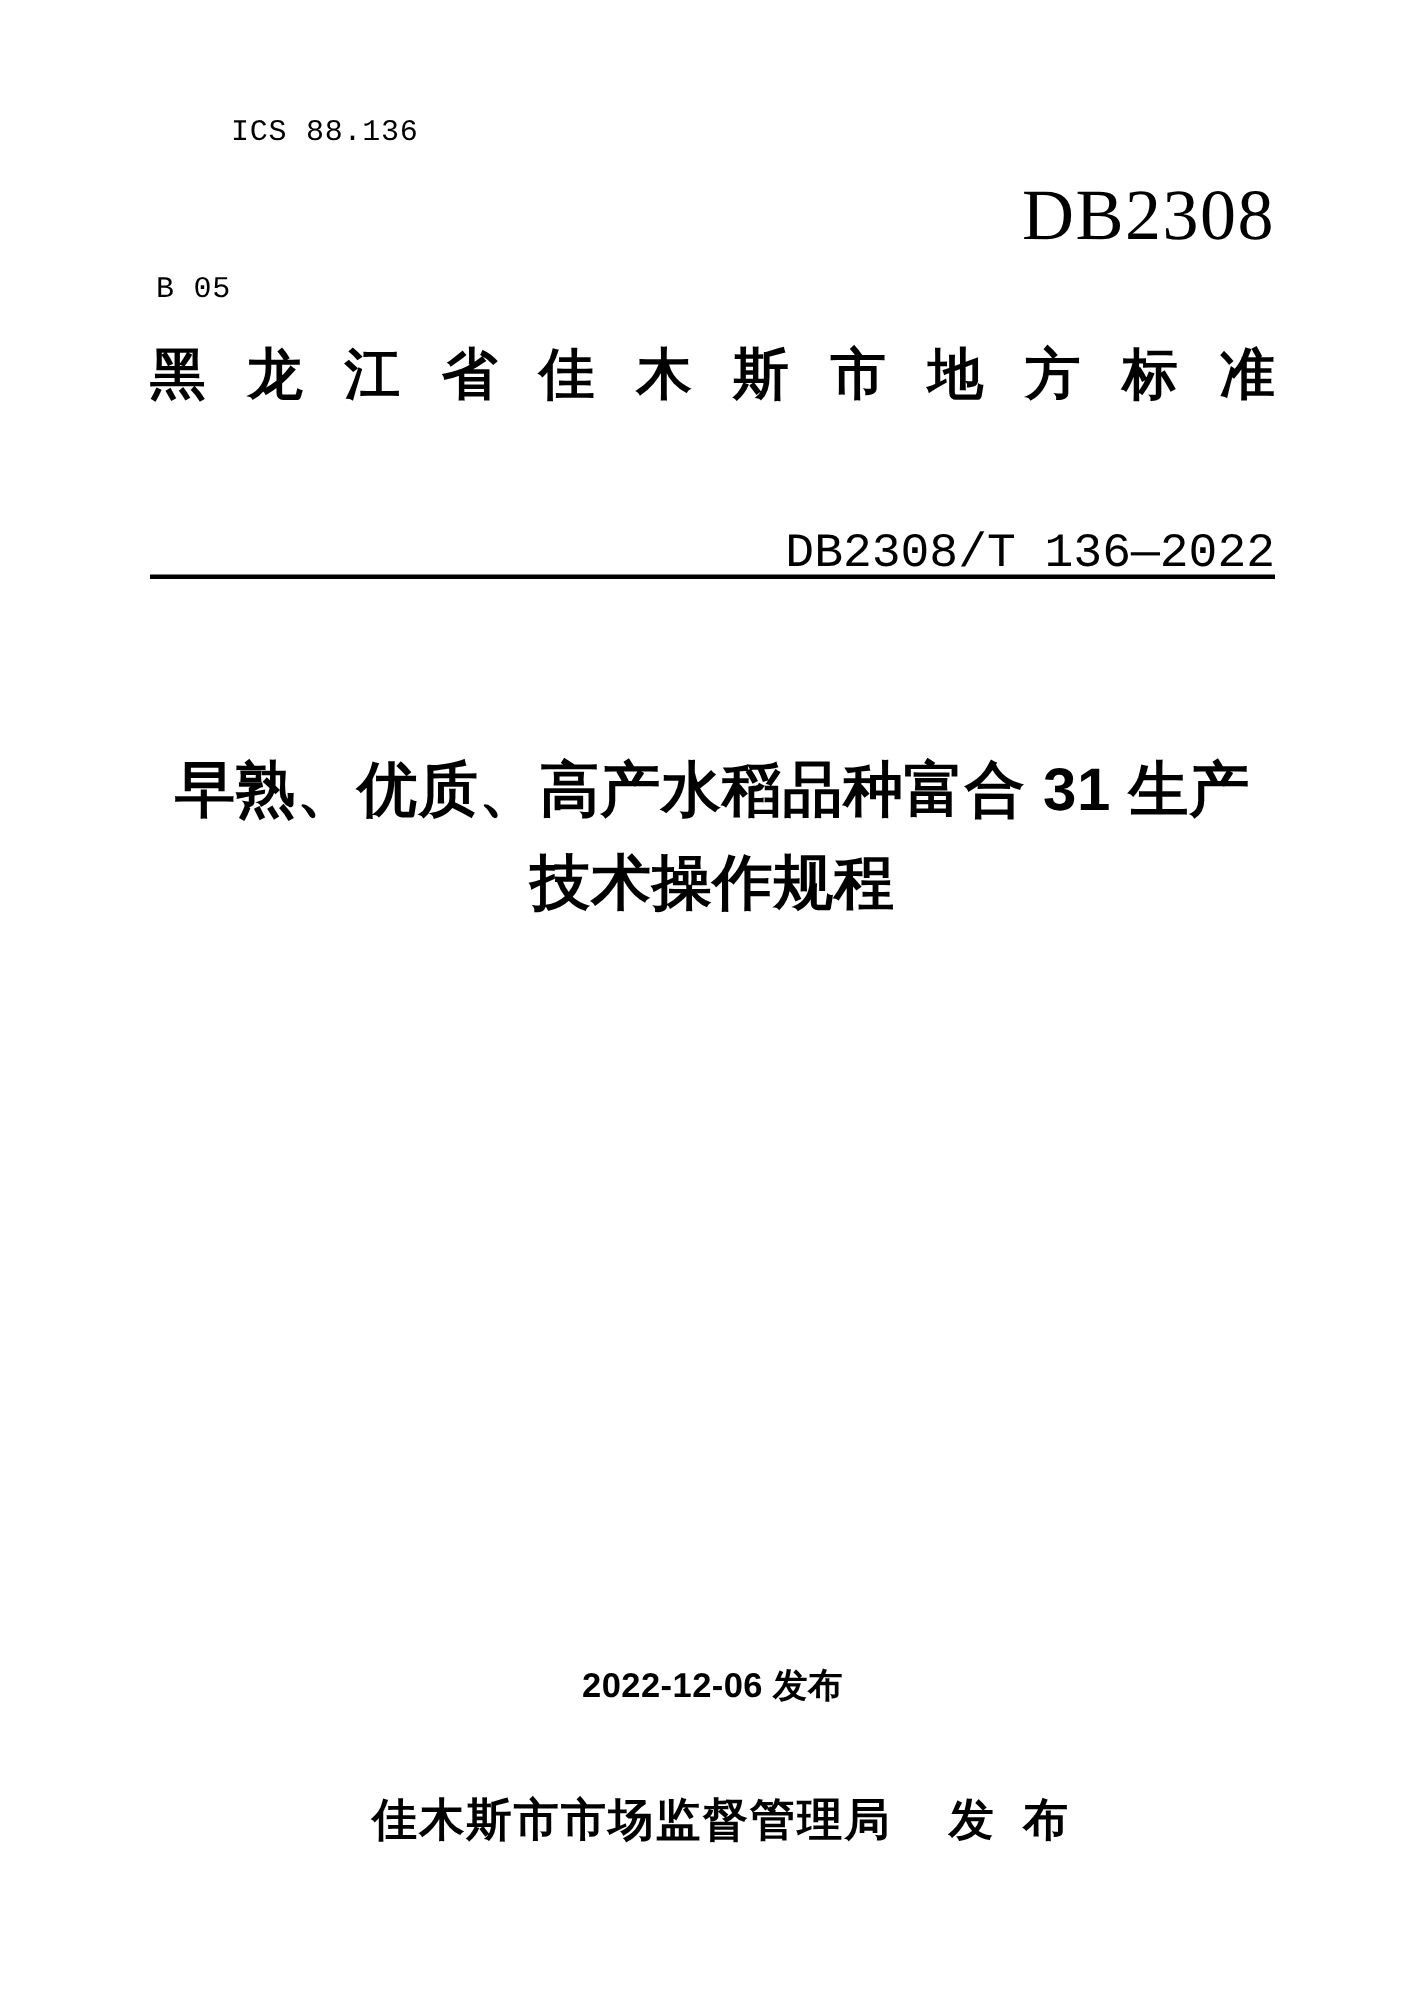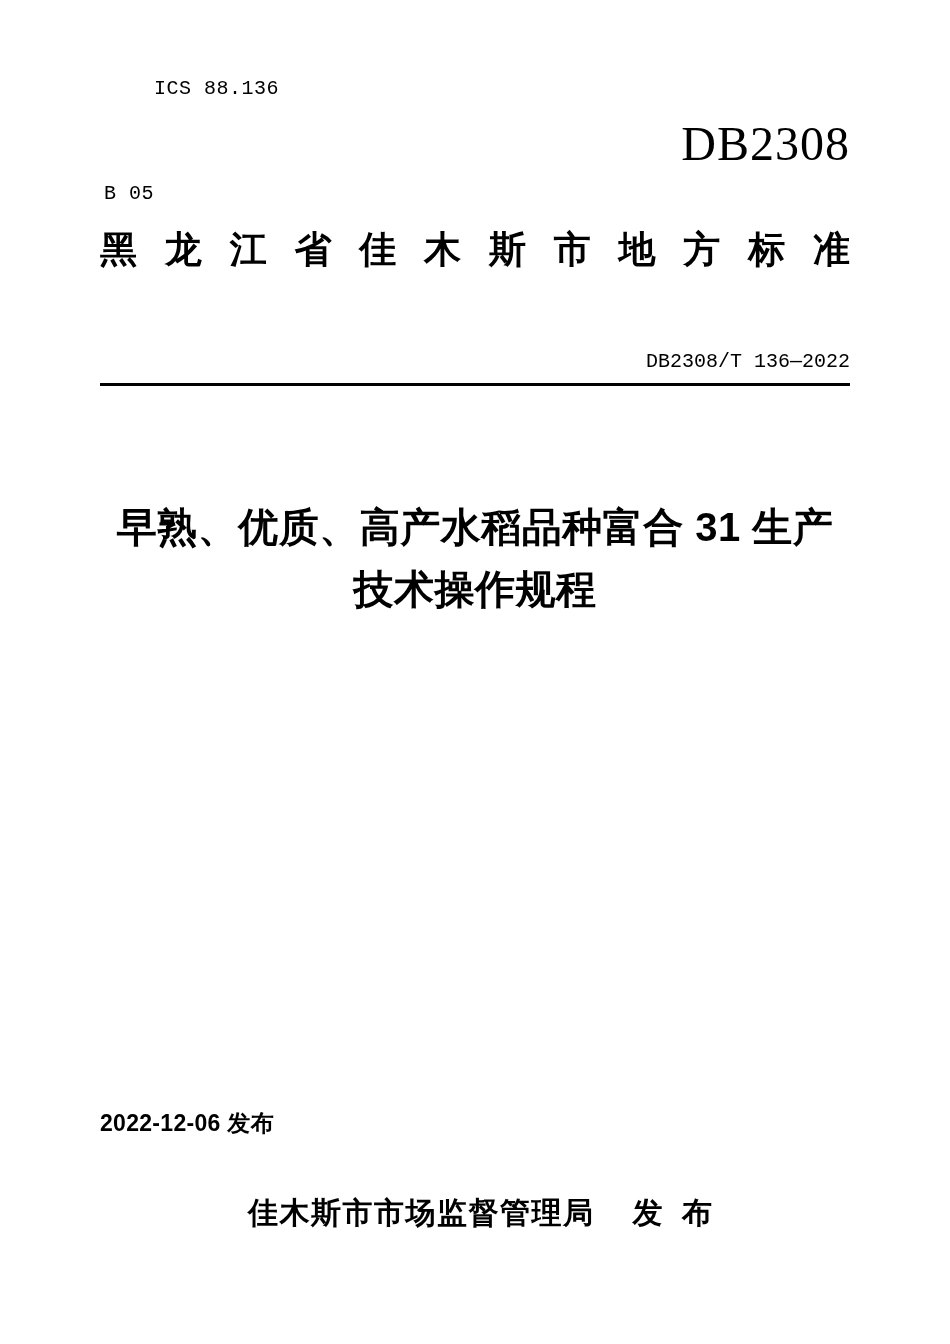--- a/index.html
+++ b/index.html
@@ -66,21 +66,21 @@
     letter-spacing: 0px;
     line-height: 1.2;
   }
 
   
   .std-number {
     position: absolute;
     right: 100px;
     top: 350px;
     font-family: "Liberation Mono", monospace;
-    font-size: 20px;
+    font-size: 32px;
     letter-spacing: 0px;
     white-space: pre;
   }
 
   
   .rule {
     position: absolute;
     left: 100px;
     right: 100px;
     top: 383px;
@@ -102,21 +102,21 @@
     letter-spacing: 0.5px;
   }
 
   
   .dates-row {
     position: absolute;
     left: 100px;
     right: 100px;
     top: 1108px;
     display: flex;
-    justify-content: space-between;
+    justify-content: center;
     align-items: baseline;
     font-family: "Liberation Sans", sans-serif;
     font-weight: bold;
     font-size: 23px;
     letter-spacing: 0.3px;
   }
 
   
   .issuer {
     position: absolute;

